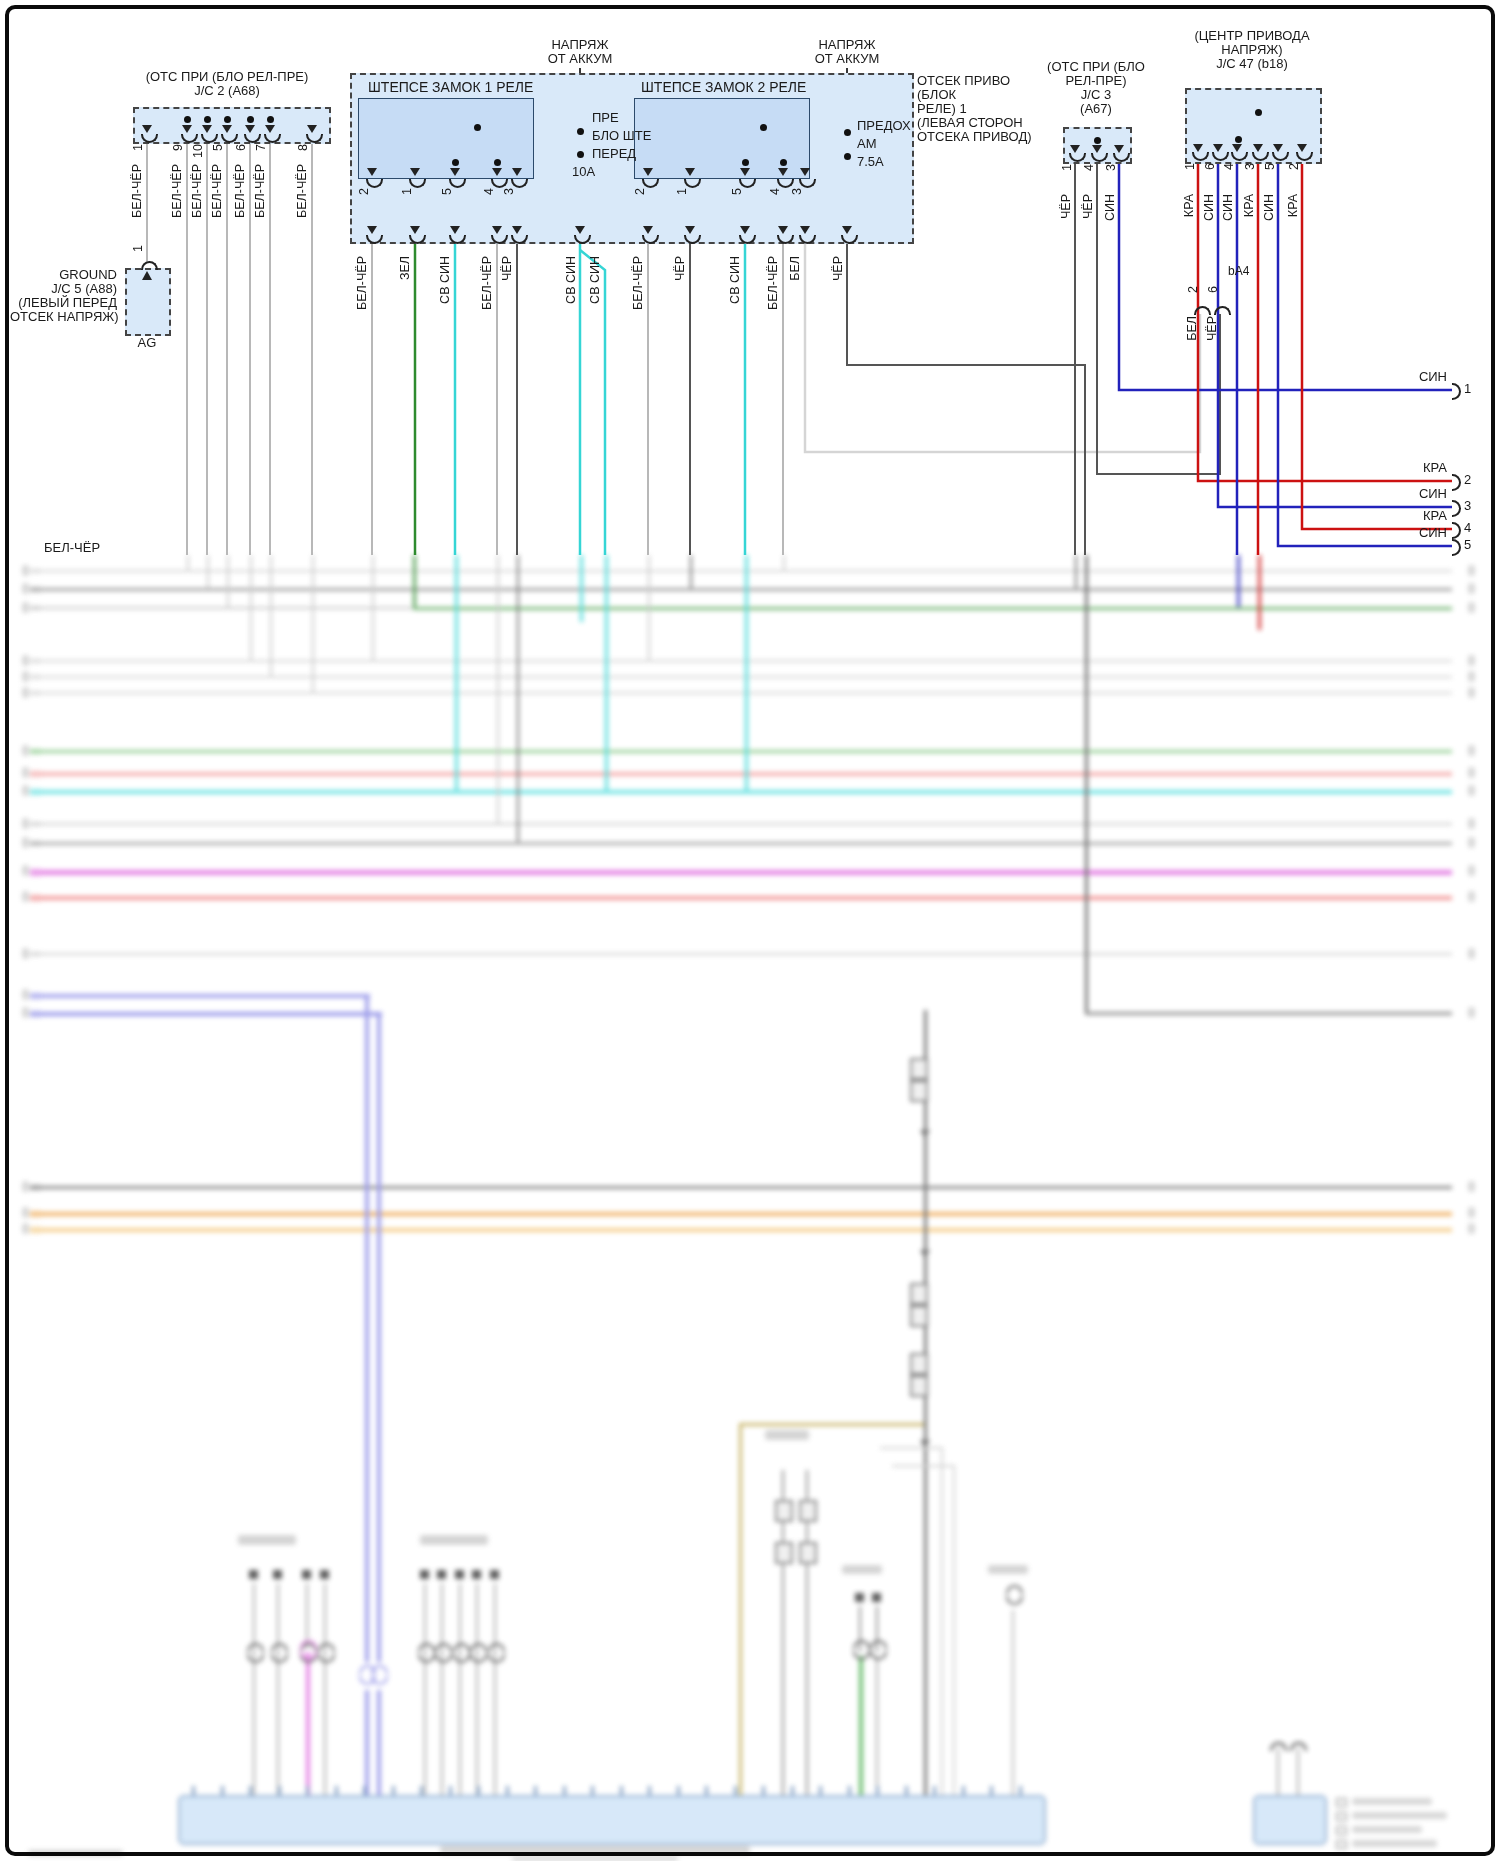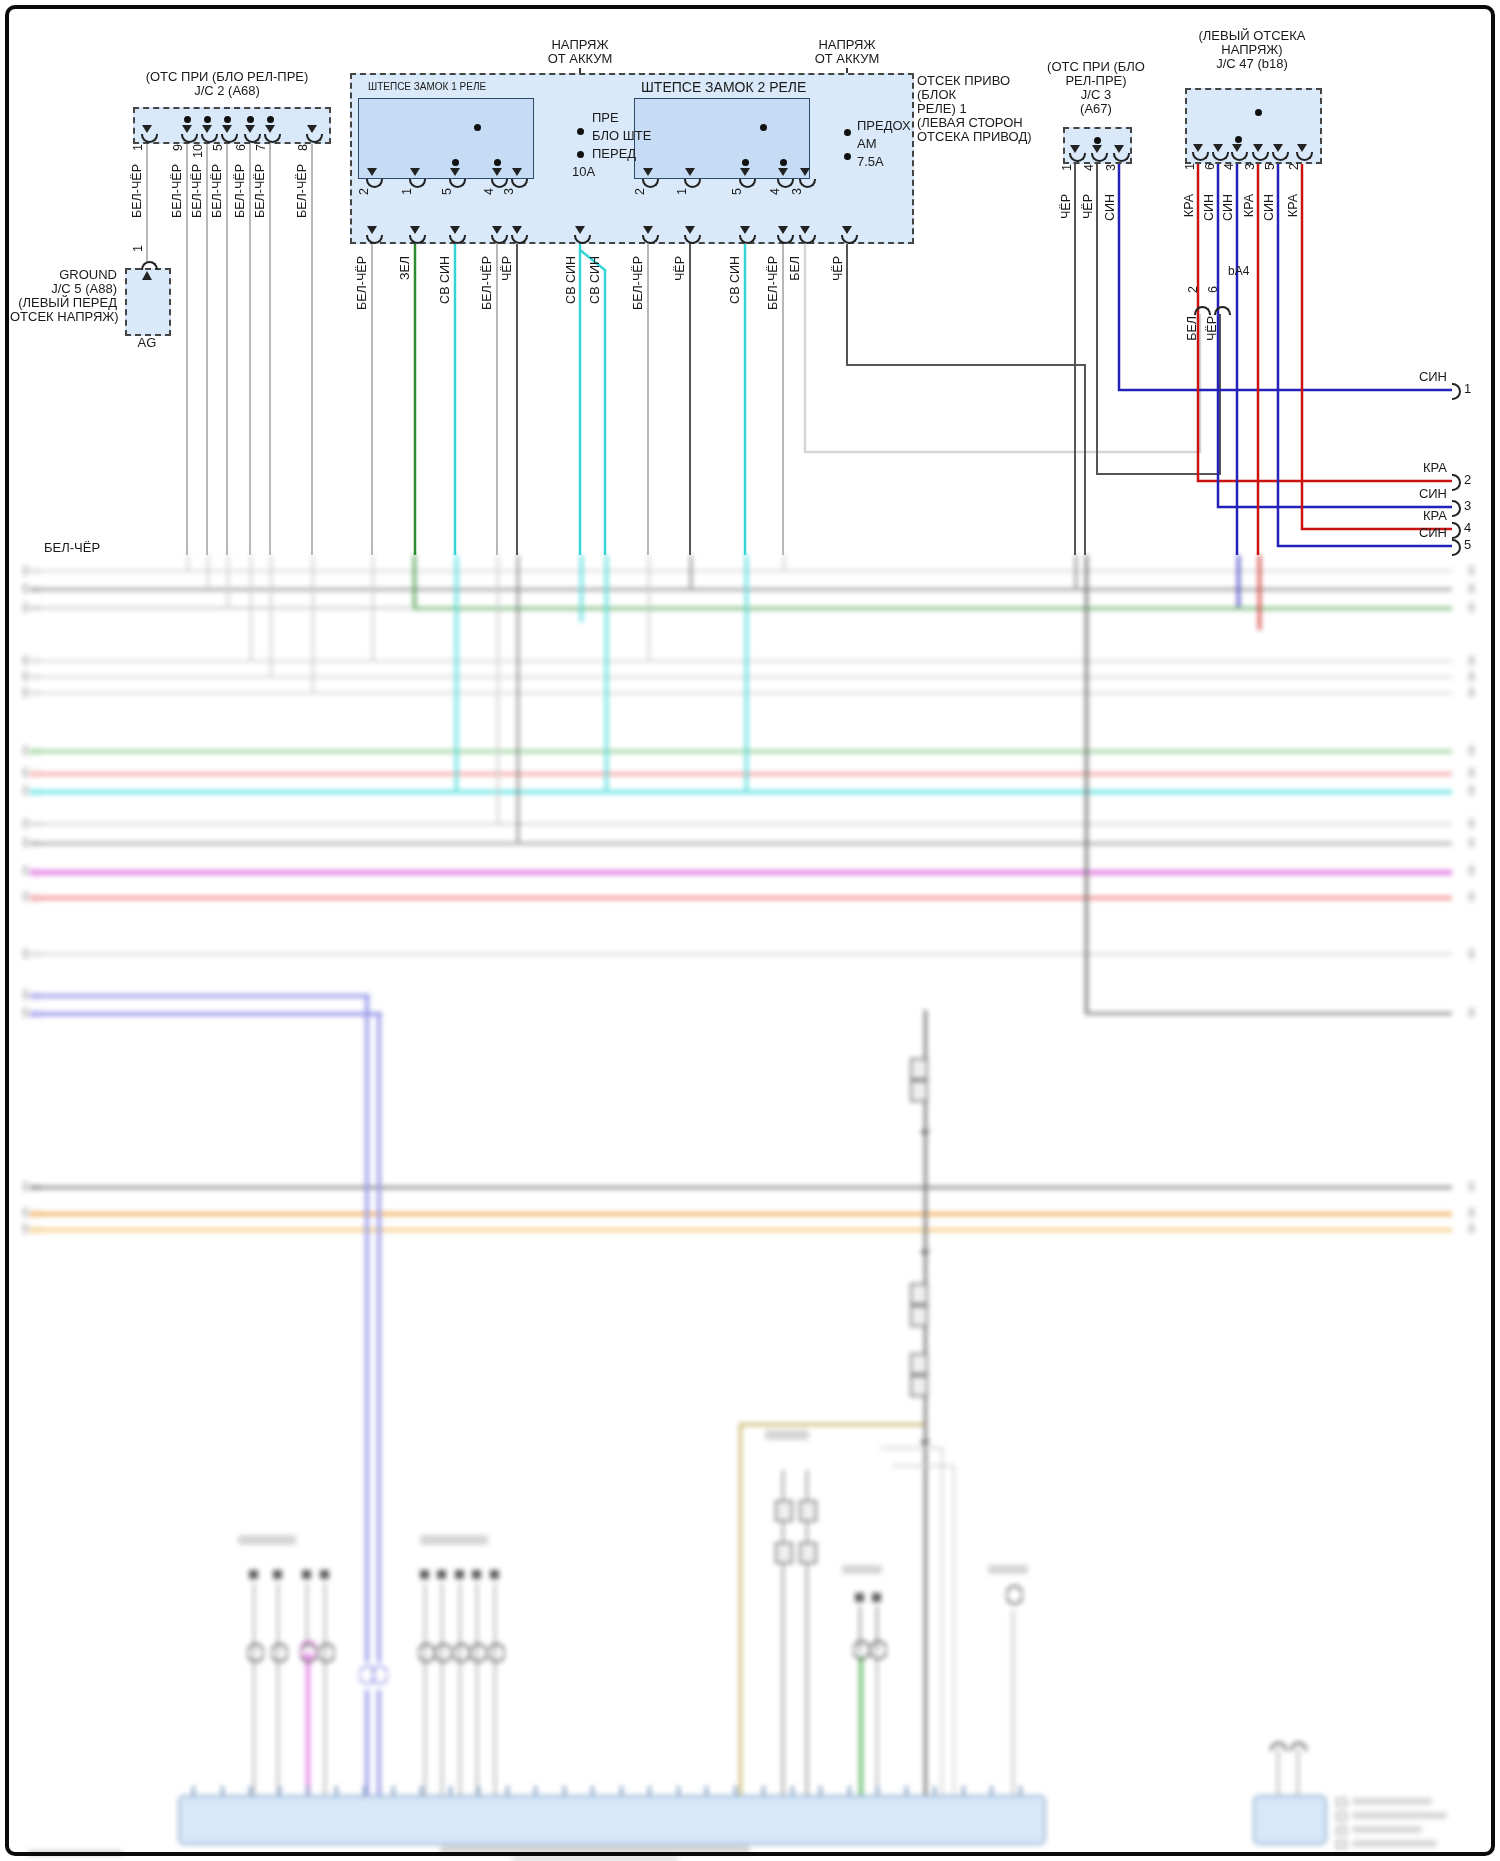--- a/index.html
+++ b/index.html
@@ -128,21 +128,21 @@
   <div class="box" style="left:133px;top:107px;width:194px;height:33px;"></div>
 
   <div class="lab rgt" style="left:10px;top:268px;width:107px;">GROUND</div>
   <div class="lab rgt" style="left:10px;top:282px;width:107px;">J/C 5 (A88)</div>
   <div class="lab rgt" style="left:10px;top:296px;width:107px;">(ЛЕВЫЙ ПЕРЕД</div>
   <div class="lab rgt" style="left:10px;top:310px;width:107px;">ОТСЕК НАПРЯЖ)</div>
   <div class="box" style="left:125px;top:268px;width:42px;height:64px;"></div>
   <div class="lab ctr" style="left:133px;top:336px;width:28px;">AG</div>
 
   <div class="box" style="left:350px;top:73px;width:560px;height:167px;"></div>
-  <div class="lab" style="left:368px;top:80px;font-size:10px;">ШТЕПСЕ ЗАМОК 1 РЕЛЕ</div>
+  <div class="lab" style="left:368px;top:80px;font-size:14px;">ШТЕПСЕ ЗАМОК 1 РЕЛЕ</div>
   <div class="lab" style="left:641px;top:80px;font-size:14px;">ШТЕПСЕ ЗАМОК 2 РЕЛЕ</div>
   <div class="ibox" style="left:358px;top:98px;width:174px;height:79px;"></div>
   <div class="ibox" style="left:634px;top:98px;width:174px;height:79px;"></div>
 
   <div class="lab ctr" style="left:505px;top:38px;width:150px;">НАПРЯЖ</div>
   <div class="lab ctr" style="left:505px;top:52px;width:150px;">ОТ АККУМ</div>
   <div class="lab ctr" style="left:772px;top:38px;width:150px;">НАПРЯЖ</div>
   <div class="lab ctr" style="left:772px;top:52px;width:150px;">ОТ АККУМ</div>
 
   <div class="lab" style="left:592px;top:111px;">ПРЕ</div>
@@ -158,21 +158,21 @@
   <div class="lab" style="left:917px;top:102px;">РЕЛЕ) 1</div>
   <div class="lab" style="left:917px;top:116px;">(ЛЕВАЯ СТОРОН</div>
   <div class="lab" style="left:917px;top:130px;">ОТСЕКА ПРИВОД)</div>
 
   <div class="lab ctr" style="left:1031px;top:60px;width:130px;">(ОТС ПРИ (БЛО</div>
   <div class="lab ctr" style="left:1031px;top:74px;width:130px;">РЕЛ-ПРЕ)</div>
   <div class="lab ctr" style="left:1031px;top:88px;width:130px;">J/C 3</div>
   <div class="lab ctr" style="left:1031px;top:102px;width:130px;">(A67)</div>
   <div class="box" style="left:1063px;top:127px;width:65px;height:33px;"></div>
 
-  <div class="lab ctr" style="left:1182px;top:29px;width:140px;">(ЛЕВЫЙ ОТСЕКА</div>
+  <div class="lab ctr" style="left:1182px;top:29px;width:140px;">(ЦЕНТР ПРИВОДА</div>
   <div class="lab ctr" style="left:1182px;top:43px;width:140px;">НАПРЯЖ)</div>
   <div class="lab ctr" style="left:1182px;top:57px;width:140px;">J/C 47 (b18)</div>
   <div class="box" style="left:1185px;top:88px;width:133px;height:72px;"></div>
 
   <div class="lab" style="left:1228px;top:264px;font-size:12px;">bA4</div>
 
   <div class="lab" style="left:44px;top:541px;">БЕЛ-ЧЁР</div>
 
   <div id="pins">
       <div class="tri" style="left: 142px; top: 125px;"></div>

